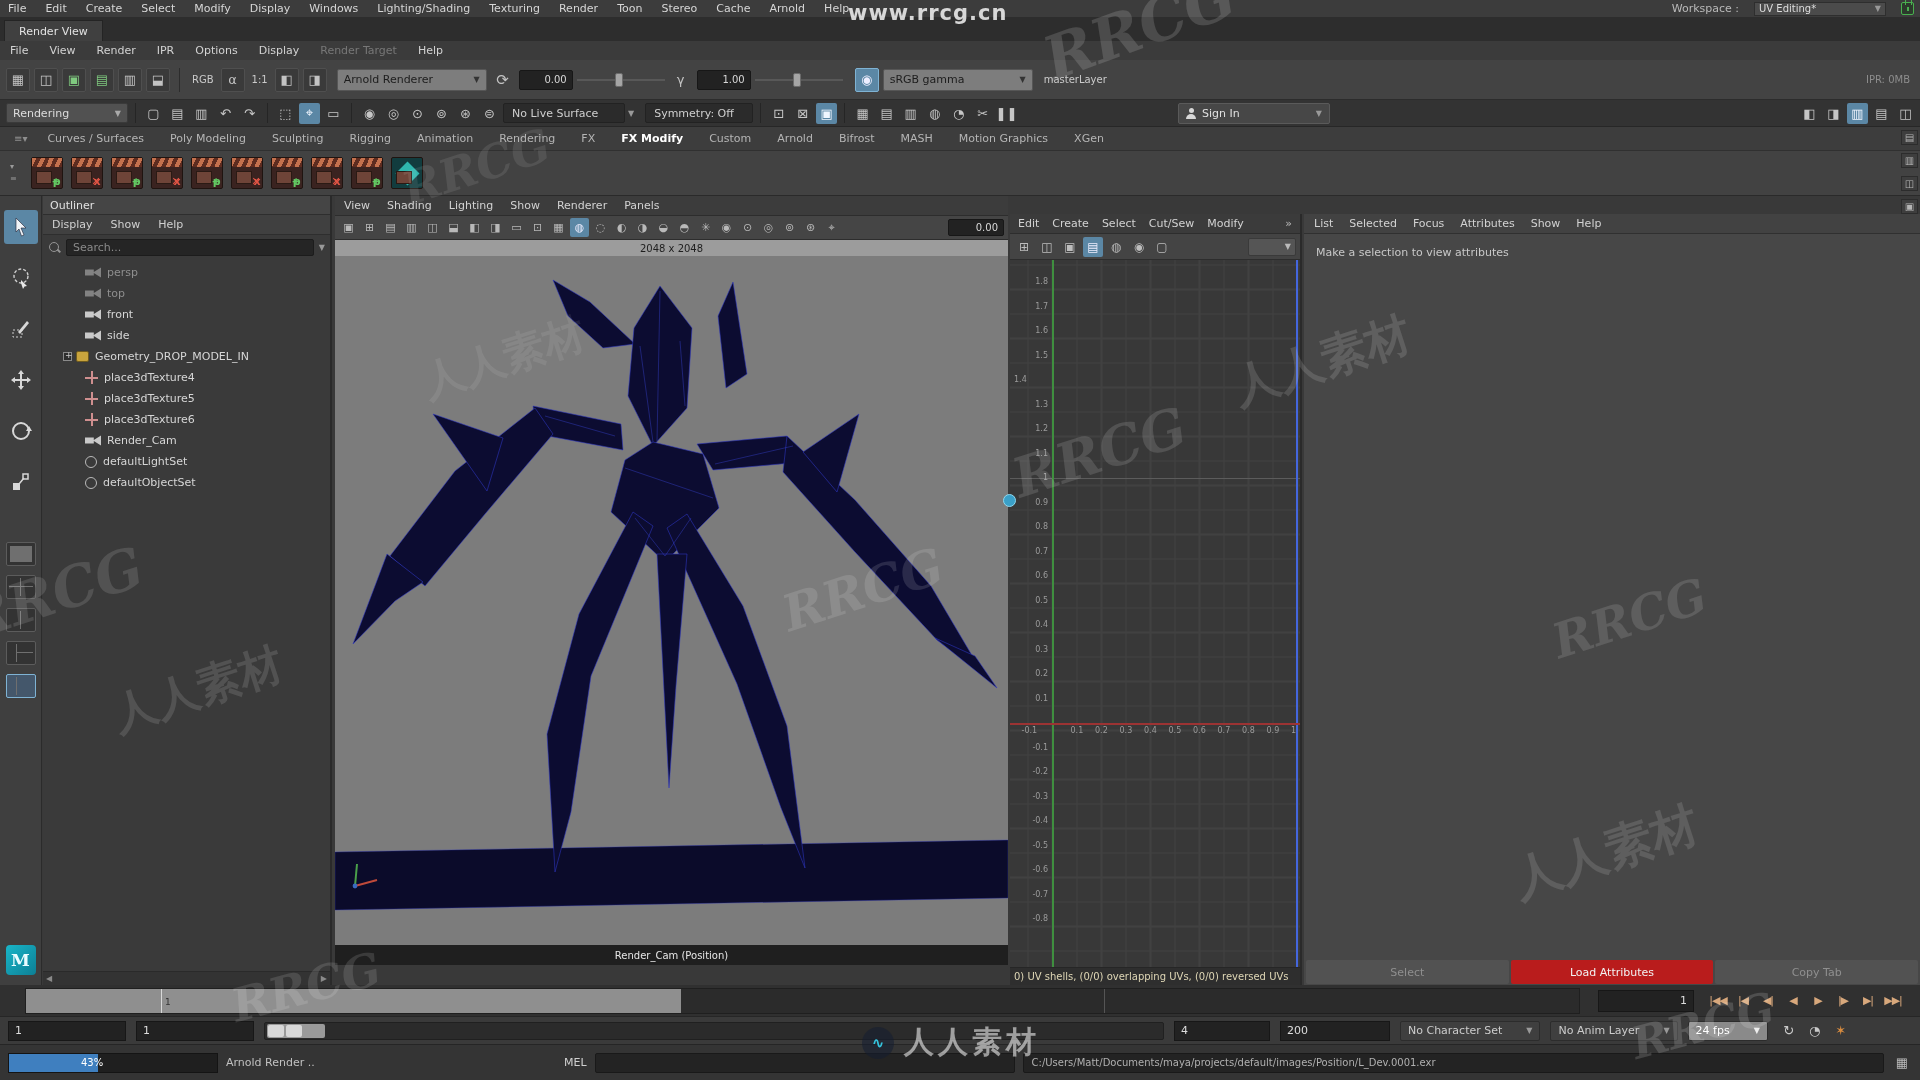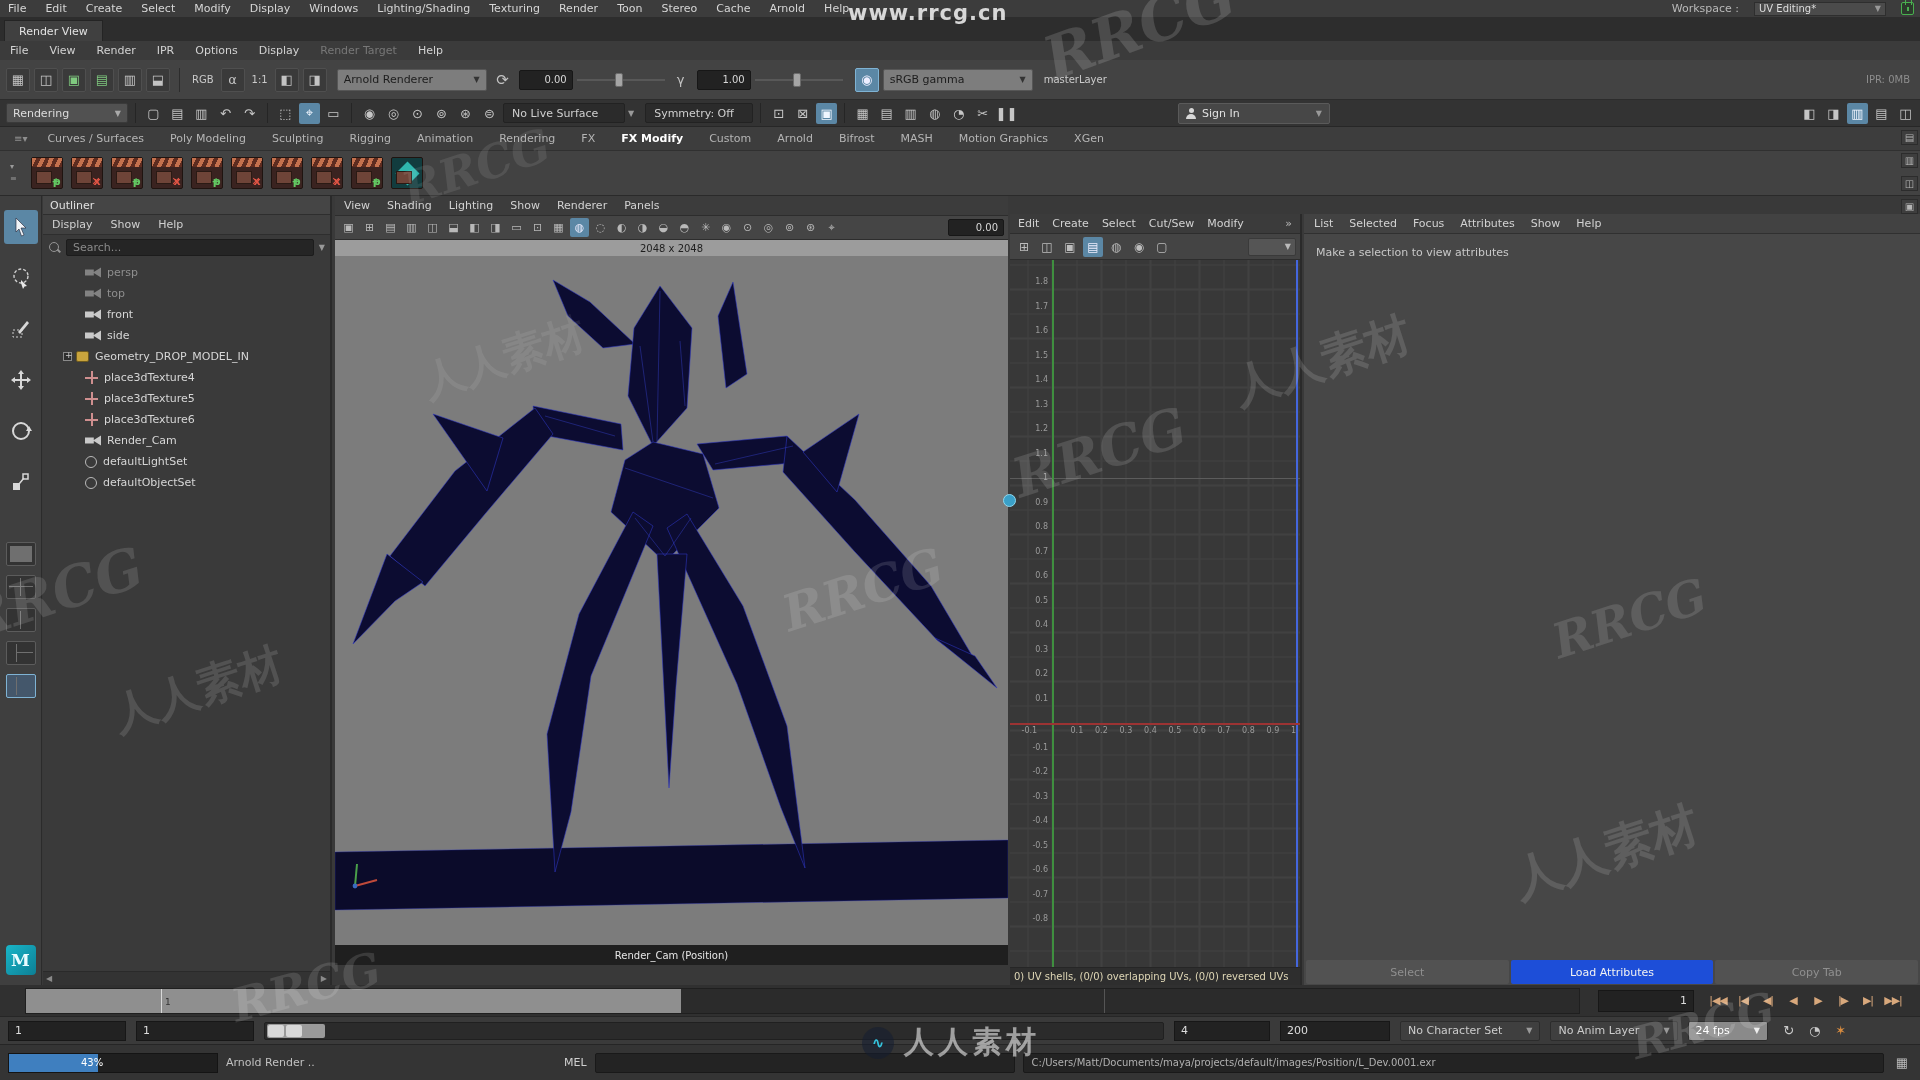--- a/index.html
+++ b/index.html
@@ -154,21 +154,21 @@
   .uv-status{height:18px;background:#2e2e2e;border-top:1px solid #262626;display:flex;align-items:center;
              padding:0 4px;color:#ded6b5;font-size:10px;white-space:nowrap;overflow:hidden}
   .split-dot{left:1003px;top:494px;width:13px;height:13px;border-radius:50%;background:#3aa0c8;border:1px solid #8fd8ef;z-index:8}
 
   
   .rightpanel{left:1304px;top:214px;width:616px;height:771px;background:#474747;display:flex;flex-direction:column}
   .ae-menus{height:20px;display:flex;align-items:center;gap:16px;padding:0 10px;color:#d2d2d2;background:#424242;border-bottom:1px solid #303030}
   .ae-body{flex:1;padding:12px 12px;color:#c8c8c8}
   .ae-buttons{height:26px;display:flex;gap:2px;padding:1px 2px}
   .ae-btn{flex:1;display:flex;align-items:center;justify-content:center;border-radius:2px;background:#525252;color:#8f8f8f}
-  .ae-btn.primary{background:#1d4ed8;color:#f2f2f2}
+  .ae-btn.primary{background:#b91c1c;color:#f2f2f2}
   .edge-icons{right:2px;top:130px;display:flex;flex-direction:column;gap:8px;z-index:6}
   .edge-icons span{width:17px;height:15px;display:flex;align-items:center;justify-content:center;color:#b5b5b5;font-size:10px;background:#3e3e3e;border:1px solid #2c2c2c}
 
   
   .timeline{left:0;top:985px;width:1920px;height:31px;background:#303030;display:flex;align-items:center;padding-left:25px}
   .ts-track{position:relative;width:1555px;height:26px;background:#2b2b2b;border:1px solid #1f1f1f;overflow:hidden}
   .ts-baked{position:absolute;left:0;top:0;bottom:0;width:655px;background:#8f8f8f}
   .ts-marker{position:absolute;left:135px;top:0;bottom:0;width:1px;background:#d8d8d8}
   .ts-marker-label{position:absolute;left:139px;top:8px;font-size:9px;color:#333}
   .ts-tick2{position:absolute;left:1078px;top:0;bottom:0;width:1px;background:#555}
@@ -707,21 +707,21 @@
     <div class="uv-canvas">
       <div class="uv-hline" style="top:218px;height:1px;background:#5c5c5c"></div>
       <div class="uv-vline" style="left:42px;background:var(--c-uv-green,#3f8f3f)"></div>
       <div class="uv-vline" style="left:286px;background:var(--c-uv-blue,#4466dd)"></div>
       <div class="uv-hline" style="top:463px;background:var(--c-uv-red,#9c3333)"></div>
       <div>
           <span class="uv-lab" style="left: 4px; width: 34px; text-align: right; top: 18px;">1.8</span>
           <span class="uv-lab" style="left: 4px; width: 34px; text-align: right; top: 42.5px;">1.7</span>
           <span class="uv-lab" style="left: 4px; width: 34px; text-align: right; top: 67px;">1.6</span>
           <span class="uv-lab" style="left: 4px; width: 34px; text-align: right; top: 91.5px;">1.5</span>
-          <span class="uv-lab" style="left: 4px; width: 34px; text-align: right; top: 116px;">1.4</span>
+          <span class="uv-lab" style="left: 4px; width: 34px; text-align: left; top: 116px;">1.4</span>
           <span class="uv-lab" style="left: 4px; width: 34px; text-align: right; top: 140.5px;">1.3</span>
           <span class="uv-lab" style="left: 4px; width: 34px; text-align: right; top: 165px;">1.2</span>
           <span class="uv-lab" style="left: 4px; width: 34px; text-align: right; top: 189.5px;">1.1</span>
           <span class="uv-lab" style="left: 4px; width: 34px; text-align: right; top: 214px;">1</span>
           <span class="uv-lab" style="left: 4px; width: 34px; text-align: right; top: 238.5px;">0.9</span>
           <span class="uv-lab" style="left: 4px; width: 34px; text-align: right; top: 263px;">0.8</span>
           <span class="uv-lab" style="left: 4px; width: 34px; text-align: right; top: 287.5px;">0.7</span>
           <span class="uv-lab" style="left: 4px; width: 34px; text-align: right; top: 312px;">0.6</span>
           <span class="uv-lab" style="left: 4px; width: 34px; text-align: right; top: 336.5px;">0.5</span>
           <span class="uv-lab" style="left: 4px; width: 34px; text-align: right; top: 361px;">0.4</span>

